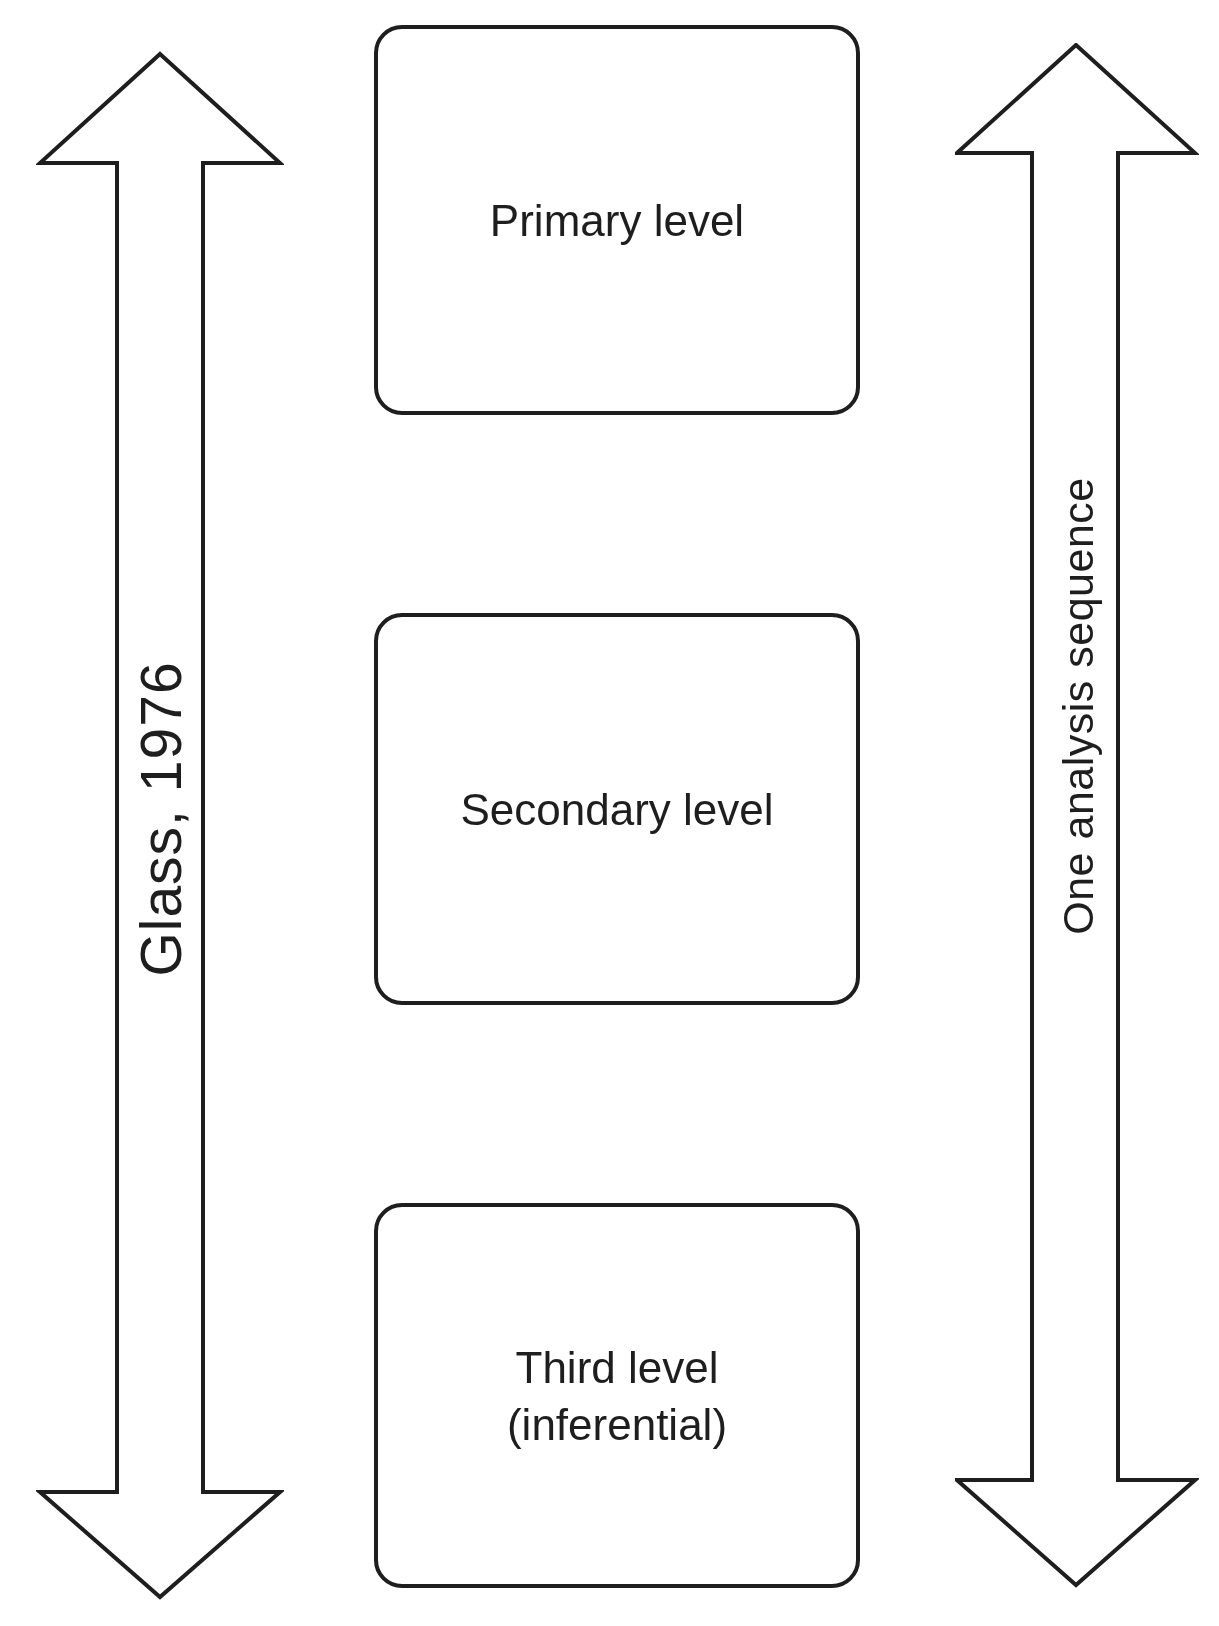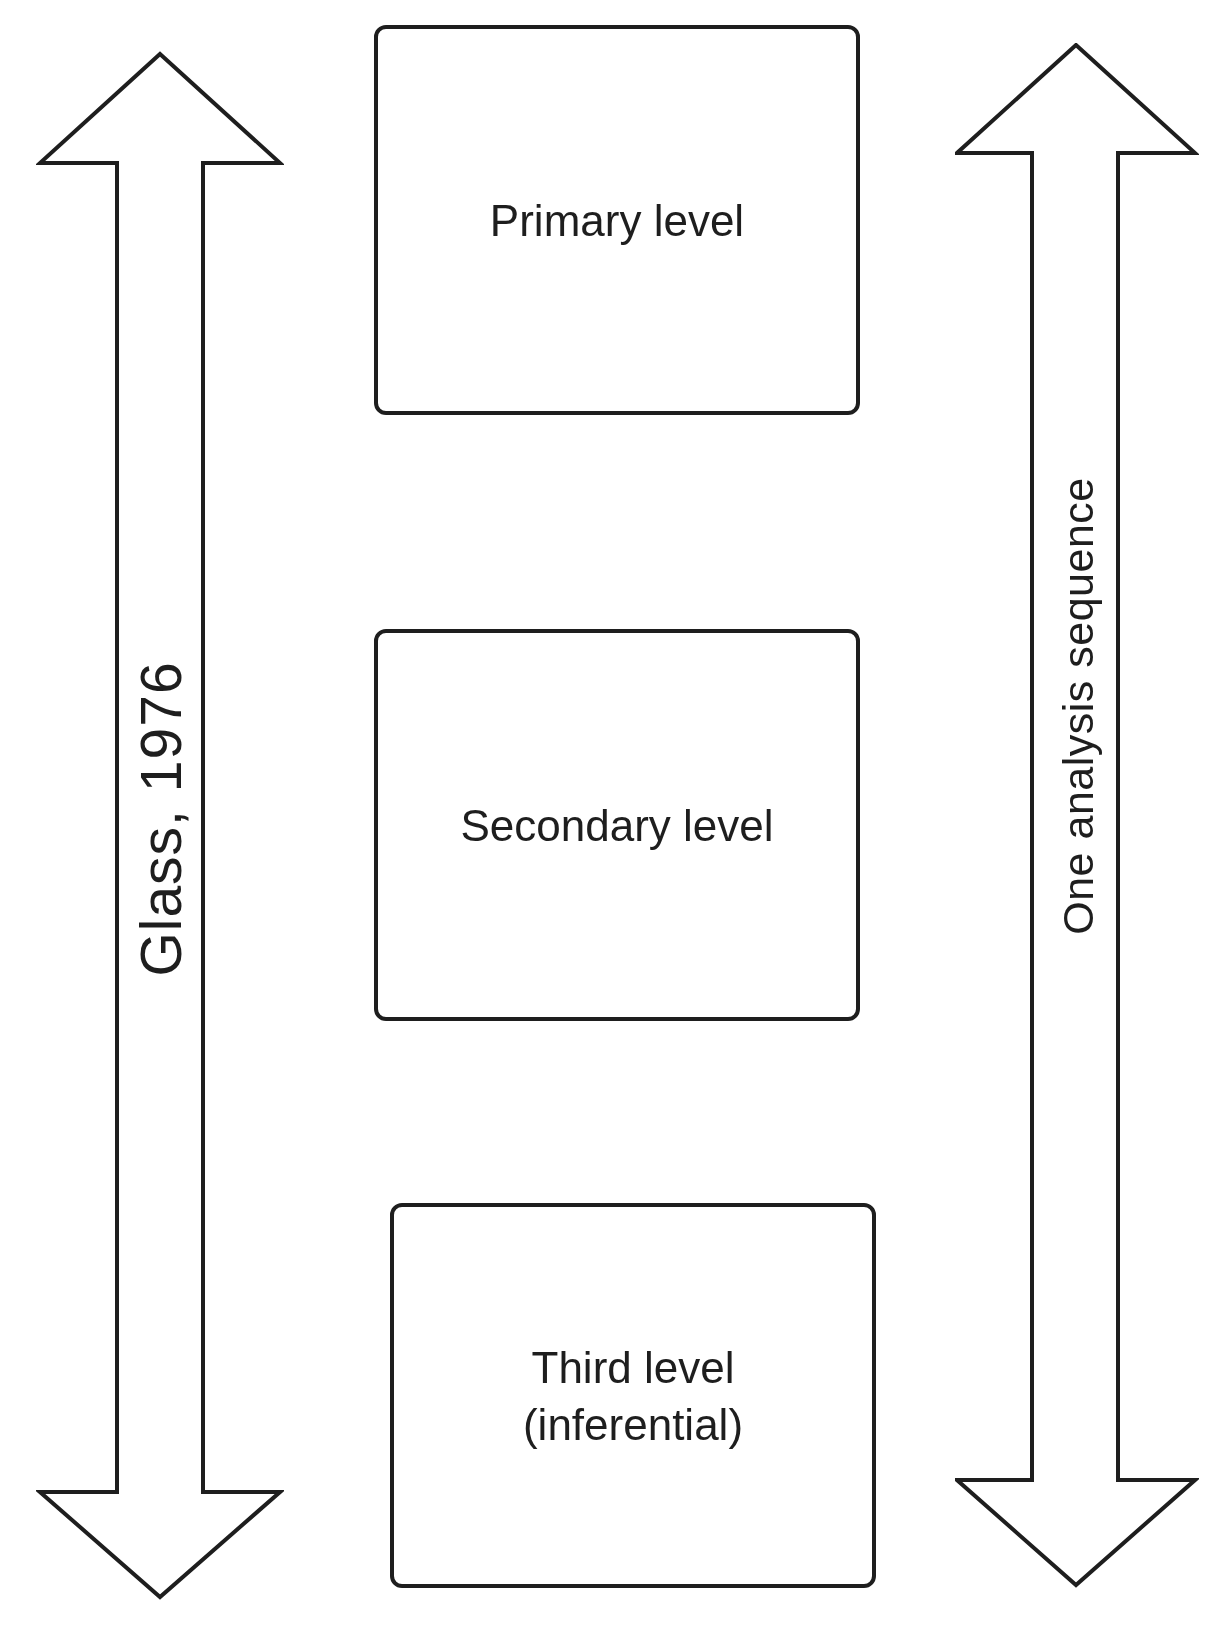--- a/index.html
+++ b/index.html
@@ -40,31 +40,31 @@
     left:1078px;top:706px;
     font-size:43px;
     letter-spacing:0.5px;
   }
   .level-box{
     position:absolute;
     left:374px;
     width:486px;
     box-sizing:border-box;
     border:4px solid var(--ink,#1e1e1e);
-    border-radius:12px;
+    border-radius:28px;
     background:var(--bg,#fff);
     display:flex;
     flex-direction:column;
     align-items:center;
     justify-content:center;
     text-align:center;
   }
   .level-box.primary{top:25px;height:390px;}
-  .level-box.secondary{top:613px;height:392px;margin-top:16px;}
-  .level-box.third{top:1203px;height:385px;margin-left:16px;}
+  .level-box.secondary{top:613px;height:392px;}
+  .level-box.third{top:1203px;height:385px;}
   .box-title,.box-subtitle{
     font-size:44px;
     line-height:57px;
     white-space:nowrap;
     color:var(--ink,#1e1e1e);
   }
 </style>
 </head>
 <body>
 

